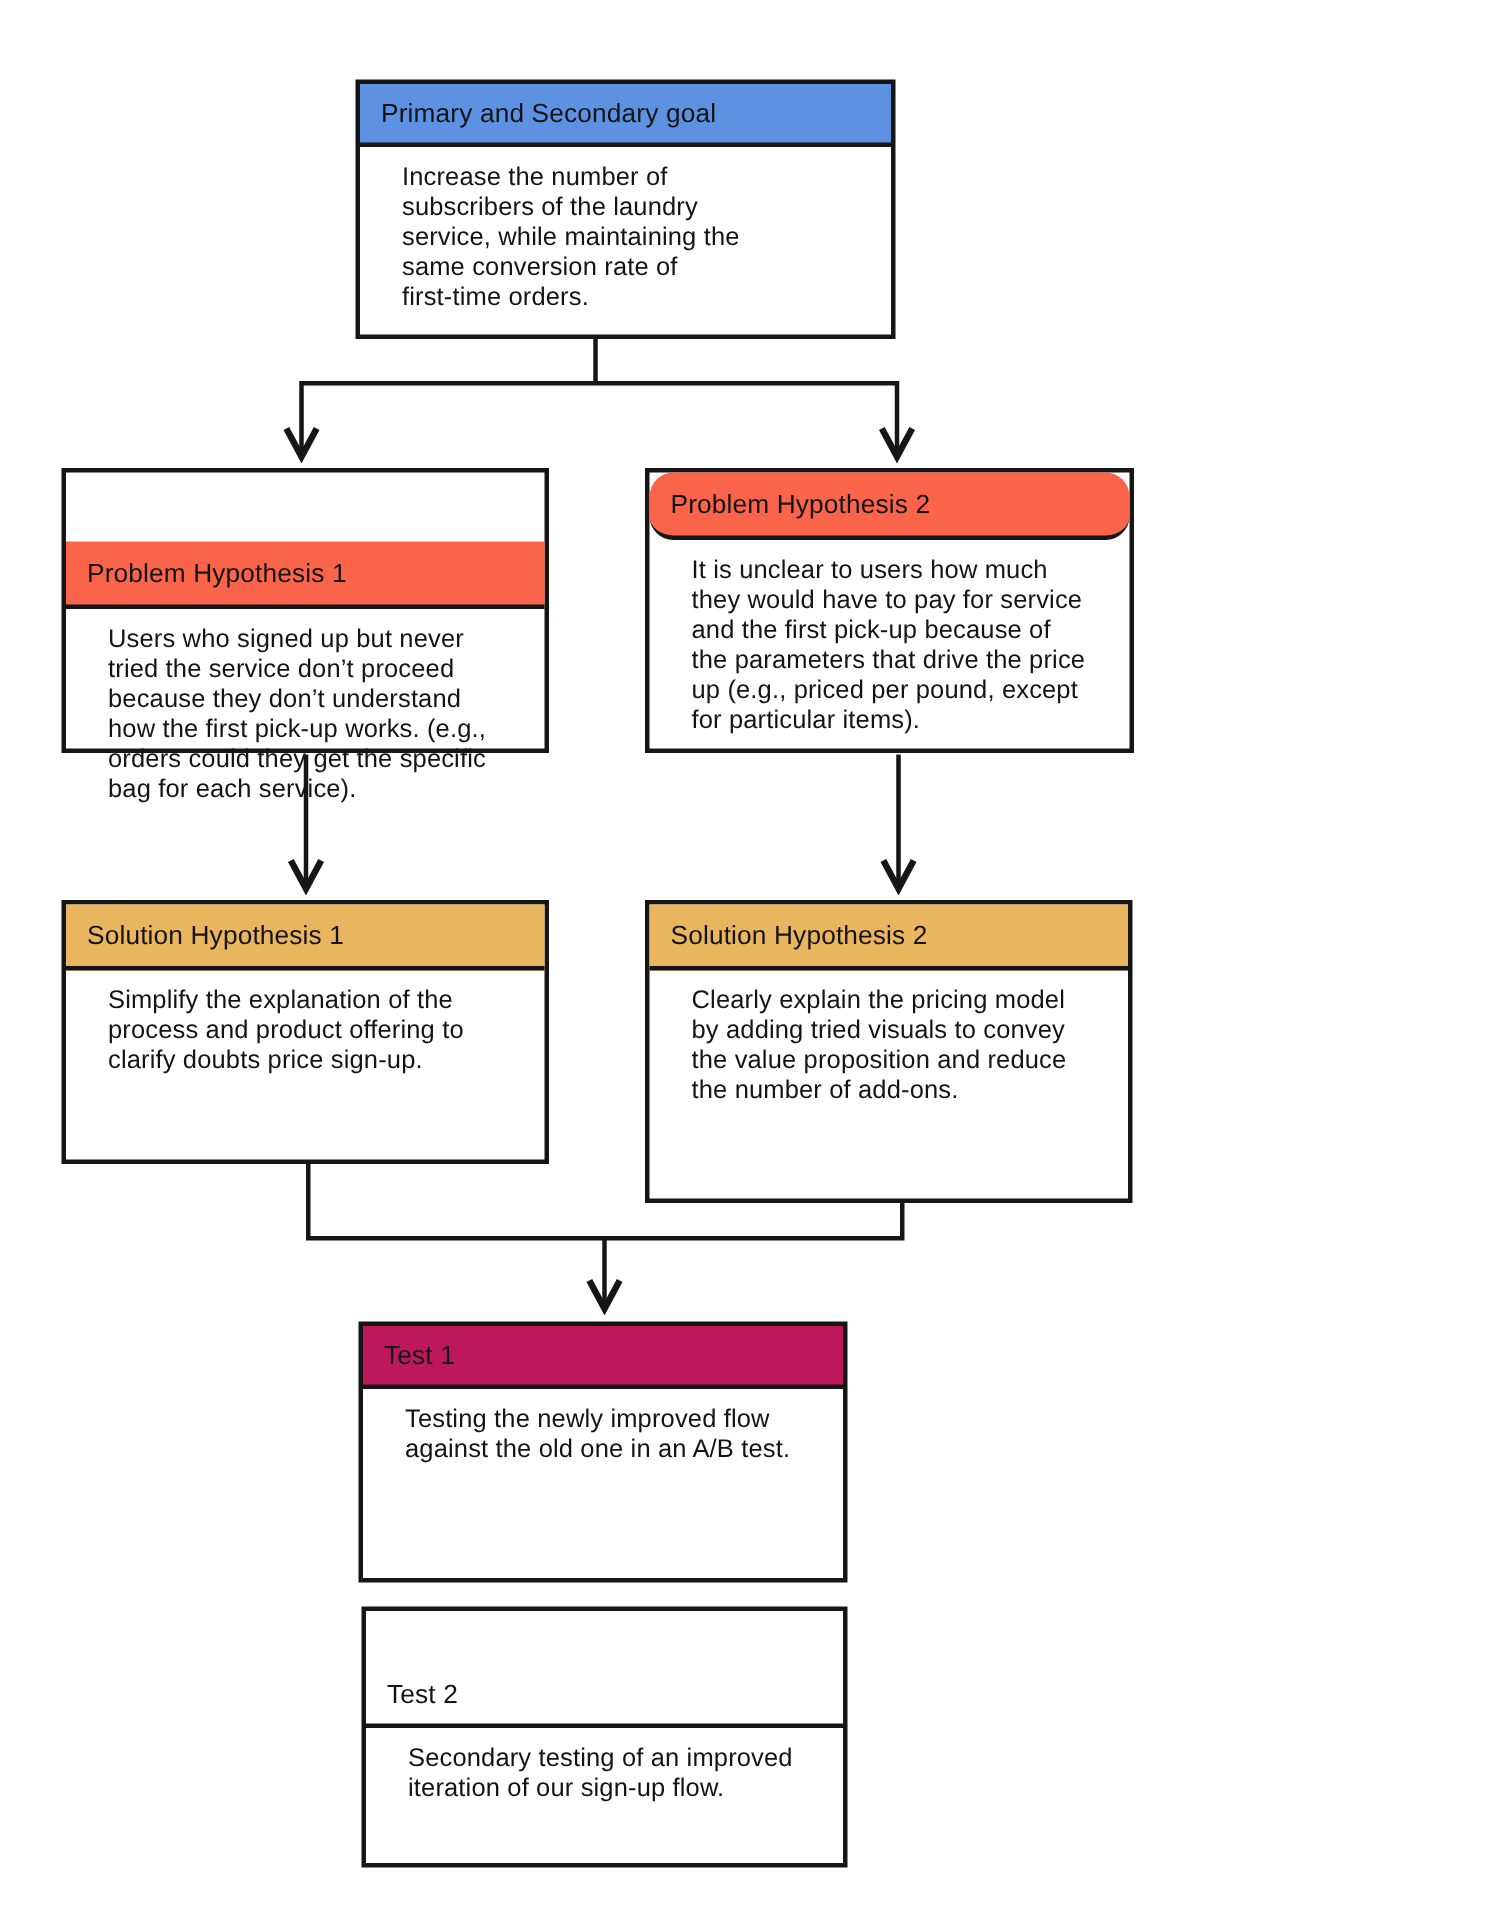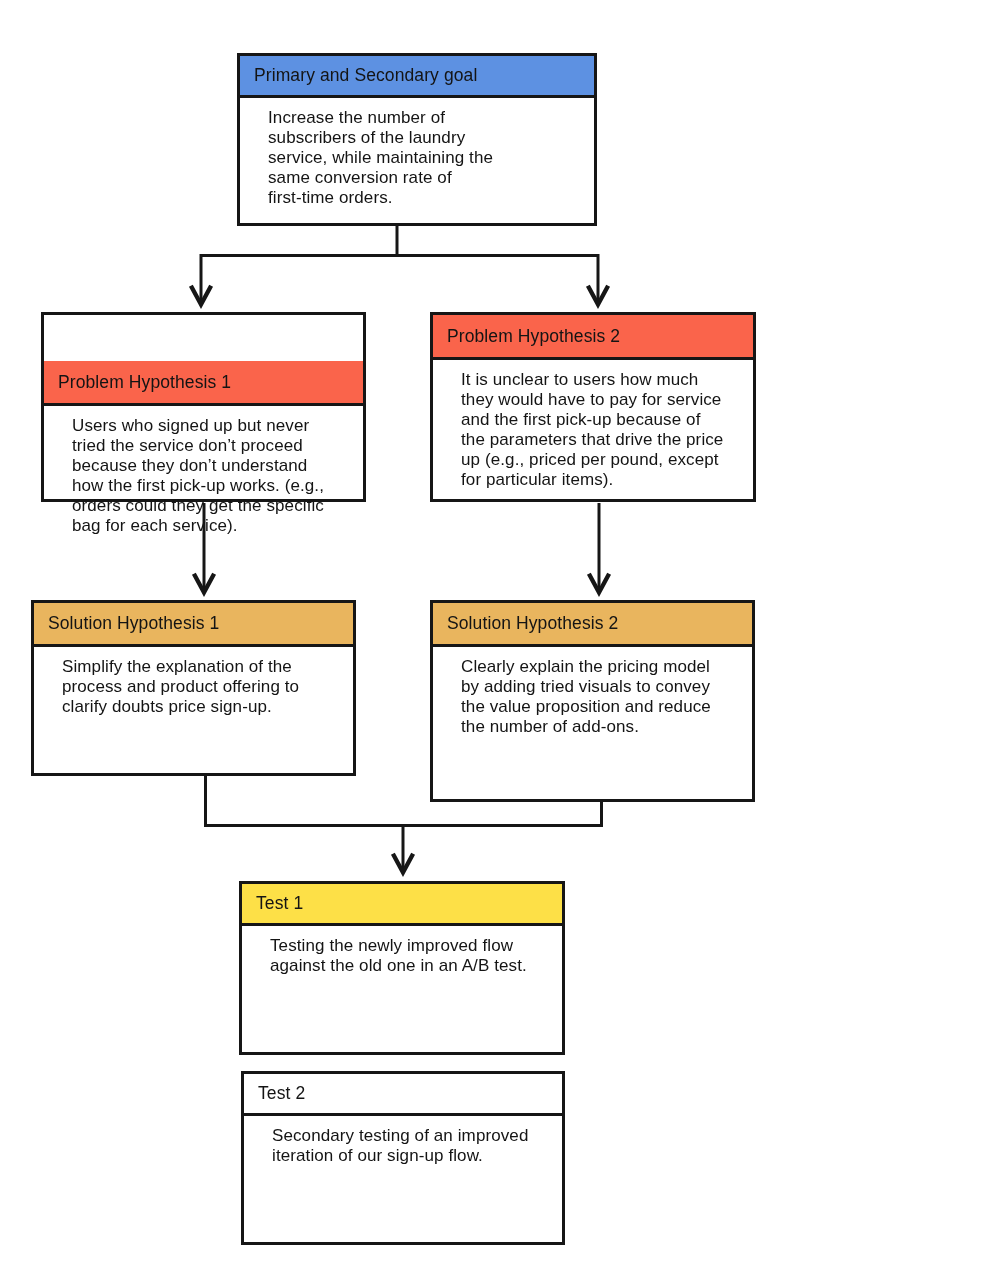--- a/index.html
+++ b/index.html
@@ -47,22 +47,22 @@
     line-height: 20px;
     white-space: pre-line;
     letter-spacing: 0.1px;
   }
   
   .node-goal  { left: 237px; top: 37px;   width: 360px; height: 173px; margin-top: 16px; }
   .node-goal  .node-header { height: 42px; }
   .node-ph1   { left: 41px;  top: 312px;  width: 325px; height: 190px; }
   .node-ph1   .node-header { height: 45px; margin-top: 46px; }
   .node-ph2   { left: 430px; top: 312px;  width: 326px; height: 190px; }
-  .node-ph2   .node-header { height: 45px; }
-  .node-sh1   { left: 31px;  top: 600px;  width: 325px; height: 176px; }
+  .node-ph2   .node-header { height: 45px; border-radius: 16px; }
+  .node-sh1   { left: 41px;  top: 600px;  width: 325px; height: 176px; }
   .node-sh1   .node-header { height: 44px; }
   .node-sh2   { left: 430px; top: 600px;  width: 325px; height: 202px; }
   .node-sh2   .node-header { height: 44px; }
   .node-test1 { left: 239px; top: 881px;  width: 326px; height: 174px; }
   .node-test1 .node-header { height: 42px; background: #ffffff; }
   .node-test2 { left: 241px; top: 1071px; width: 324px; height: 174px; }
   .node-test2 .node-header { height: 42px; background: #ffffff; }
   .connector-layer path {
     stroke: #161616;
     stroke-width: 3;
@@ -143,28 +143,28 @@
     <div class="node-header" style="background-color: rgb(233, 181, 94);">
       <span>Solution Hypothesis 2</span>
     </div>
     <div class="node-body">Clearly explain the pricing model
 by adding tried visuals to convey
 the value proposition and reduce
 the number of add-ons.</div>
   </div>
 
   <div class="node node-test1">
-    <div class="node-header" style="background-color: #fde047;">
+    <div class="node-header" style="background-color: #be185d;">
       <span>Test 1</span>
     </div>
     <div class="node-body">Testing the newly improved flow
 against the old one in an A/B test.</div>
   </div>
 
   <div class="node node-test2">
-    <div class="node-header" style="background-color: rgb(255, 255, 255);">
+    <div class="node-header" style="background-color: rgb(255, 255, 255); margin-top: 36px;">
       <span>Test 2</span>
     </div>
     <div class="node-body">Secondary testing of an improved
 iteration of our sign-up flow.</div>
   </div>
 
 </div>
 
 </body></html>

